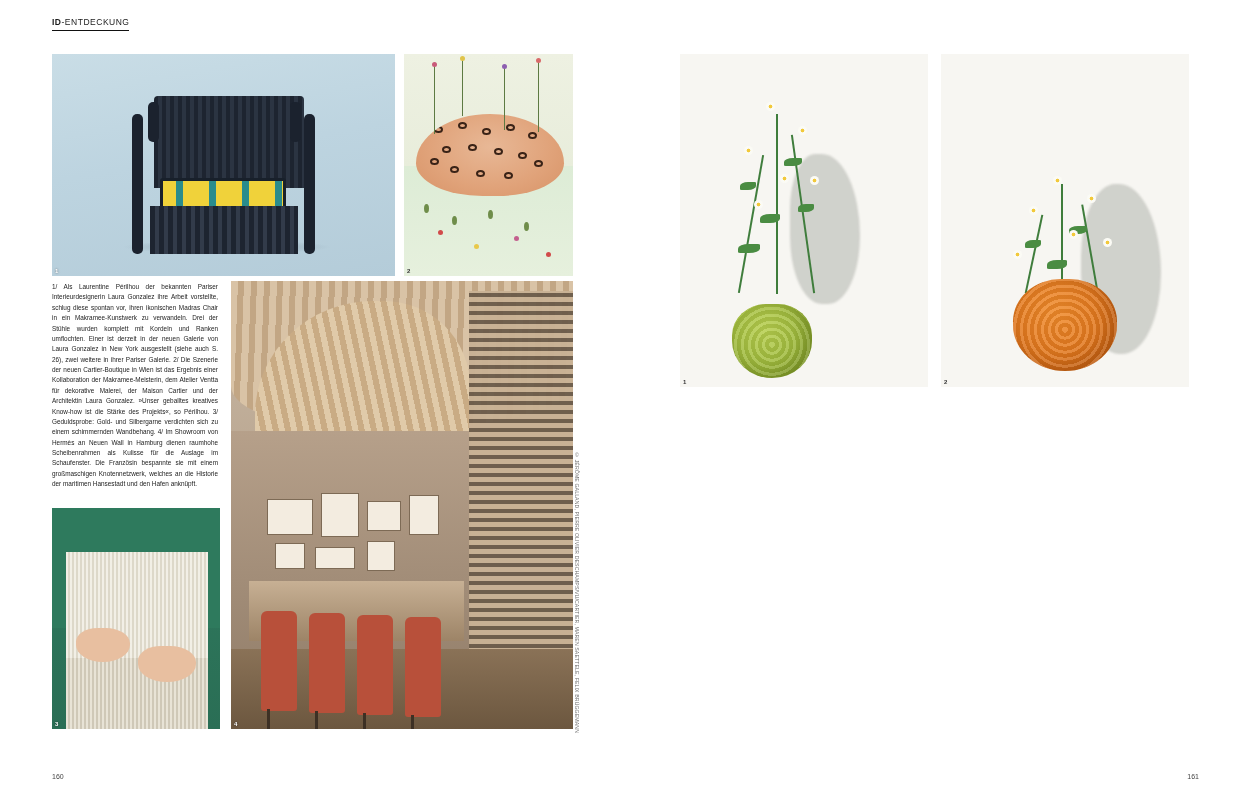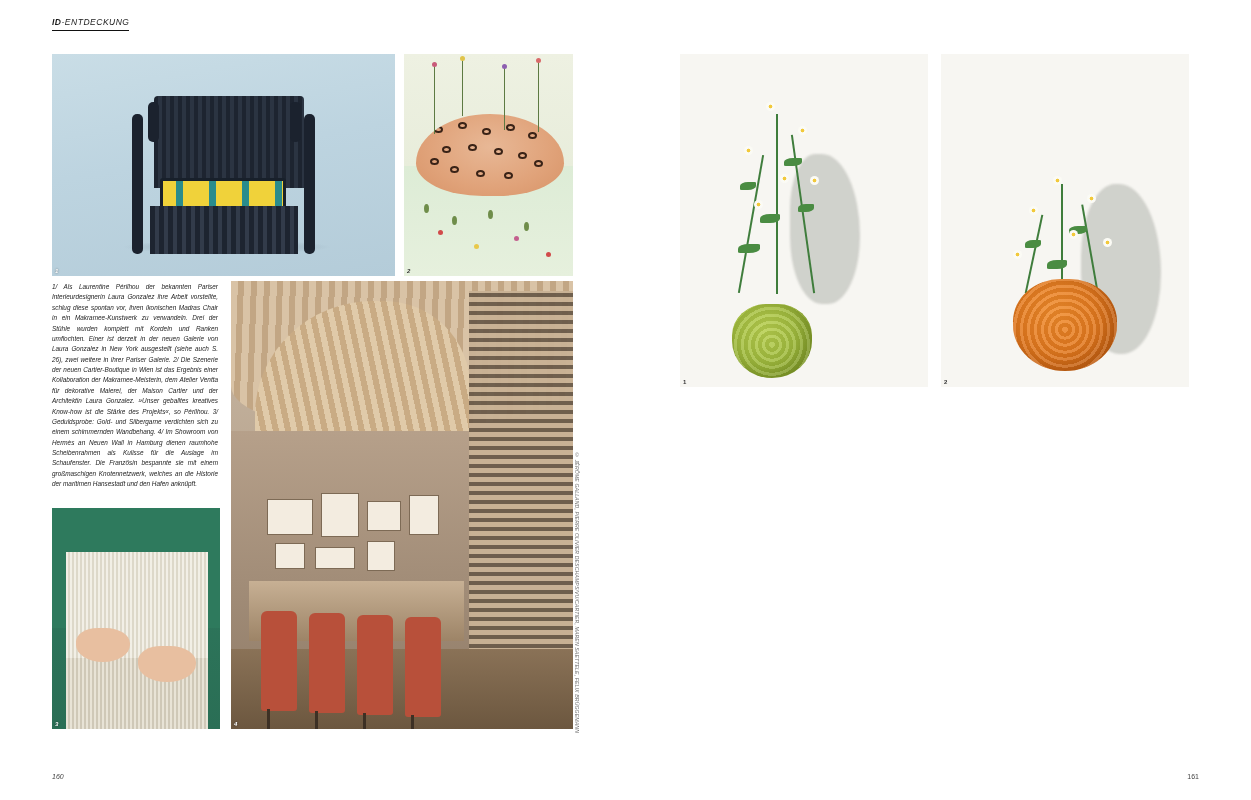--- a/index.html
+++ b/index.html
@@ -7,21 +7,21 @@
   body {
     width:1251px; height:800px;
     background:#ffffff;
     font-family:"Liberation Sans", sans-serif;
     color:#1a1a1a;
     overflow:hidden;
     position:relative;
   }
   .spread { position:absolute; inset:0; display:flex; }
   .page { position:relative; height:800px; }
-  .page-left { width:625px;font-style:italic; }
+  .page-left { width:625px; }
   .page-right { width:626px; }
 
   
   .kicker {
     position:absolute; left:52px; top:17px;
     font-size:8.5px; letter-spacing:0.06em;
     border-bottom:1.3px solid #111; padding-bottom:3px;
     font-weight:400;
   }
   .kicker b { font-weight:700; }

